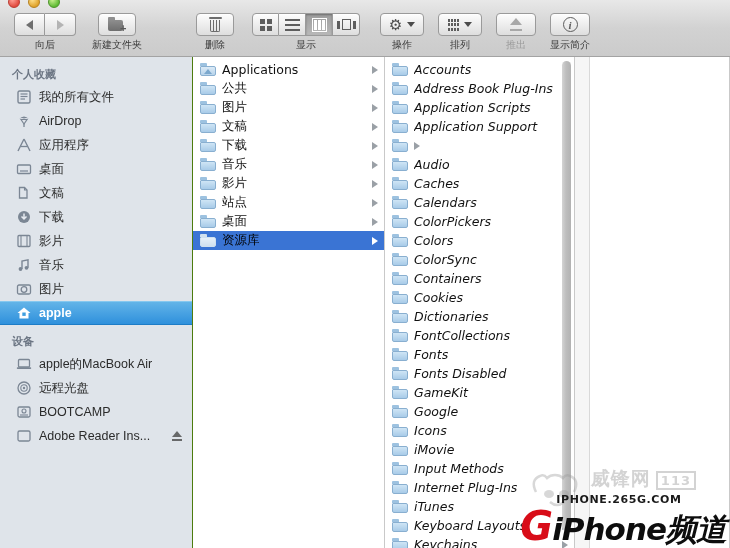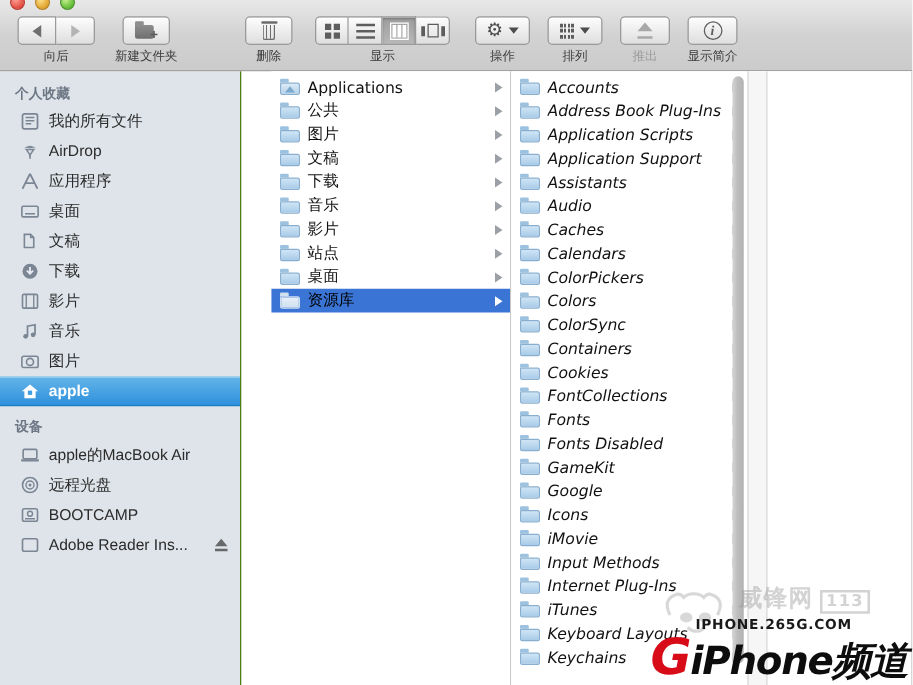--- a/index.html
+++ b/index.html
@@ -217,21 +217,21 @@
     margin-left: auto; margin-right: 9px;
     width: 11px; height: 10px; position: relative; opacity: .8;
   }
   .eject-mini .t {
     position:absolute; top:0; left:0;
     width:0;height:0;border-left:5px solid transparent;border-right:5px solid transparent;border-bottom:6px solid #4a4a4a;
   }
   .eject-mini .b { position:absolute; bottom:0; left:0; width:10px; height:2px; background:#4a4a4a; }
 
   
-  .browser { display: flex; height: 378px; flex: 1; background: #fff; margin-left: 24px; }
+  .browser { display: flex; height: 378px; flex: 1; background: #fff; }
   .col {
     height: 491px; overflow: hidden; position: relative;
     background: #ffffff;
     border-right: 1px solid #c9c9c9;
   }
   .col-1 { width: 192px; }
   .col-2 { width: 190px; font-style: italic; }
   .col-3 { flex: 1; background: #ffffff; }
   .col-rows { padding-top: 3px; }
   .row {
@@ -730,21 +730,20 @@
                   <span class="fbody"></span>
                 </span>
               <span class="name">Application Support</span>
               <span class="disc-tri"></span>
             </div>
             <div class="row">
               <span class="folder">
                   <span class="ftab"></span>
                   <span class="fbody"></span>
                 </span>
-              <span class="name">Assistants</span>
               <span class="disc-tri"></span>
             </div>
             <div class="row">
               <span class="folder">
                   <span class="ftab"></span>
                   <span class="fbody"></span>
                 </span>
               <span class="name">Audio</span>
               <span class="disc-tri"></span>
             </div>
@@ -795,20 +794,28 @@
                 </span>
               <span class="name">Containers</span>
               <span class="disc-tri"></span>
             </div>
             <div class="row">
               <span class="folder">
                   <span class="ftab"></span>
                   <span class="fbody"></span>
                 </span>
               <span class="name">Cookies</span>
+              <span class="disc-tri"></span>
+            </div>
+            <div class="row">
+              <span class="folder">
+                  <span class="ftab"></span>
+                  <span class="fbody"></span>
+                </span>
+              <span class="name">Dictionaries</span>
               <span class="disc-tri"></span>
             </div>
             <div class="row">
               <span class="folder">
                   <span class="ftab"></span>
                   <span class="fbody"></span>
                 </span>
               <span class="name">FontCollections</span>
               <span class="disc-tri"></span>
             </div>

